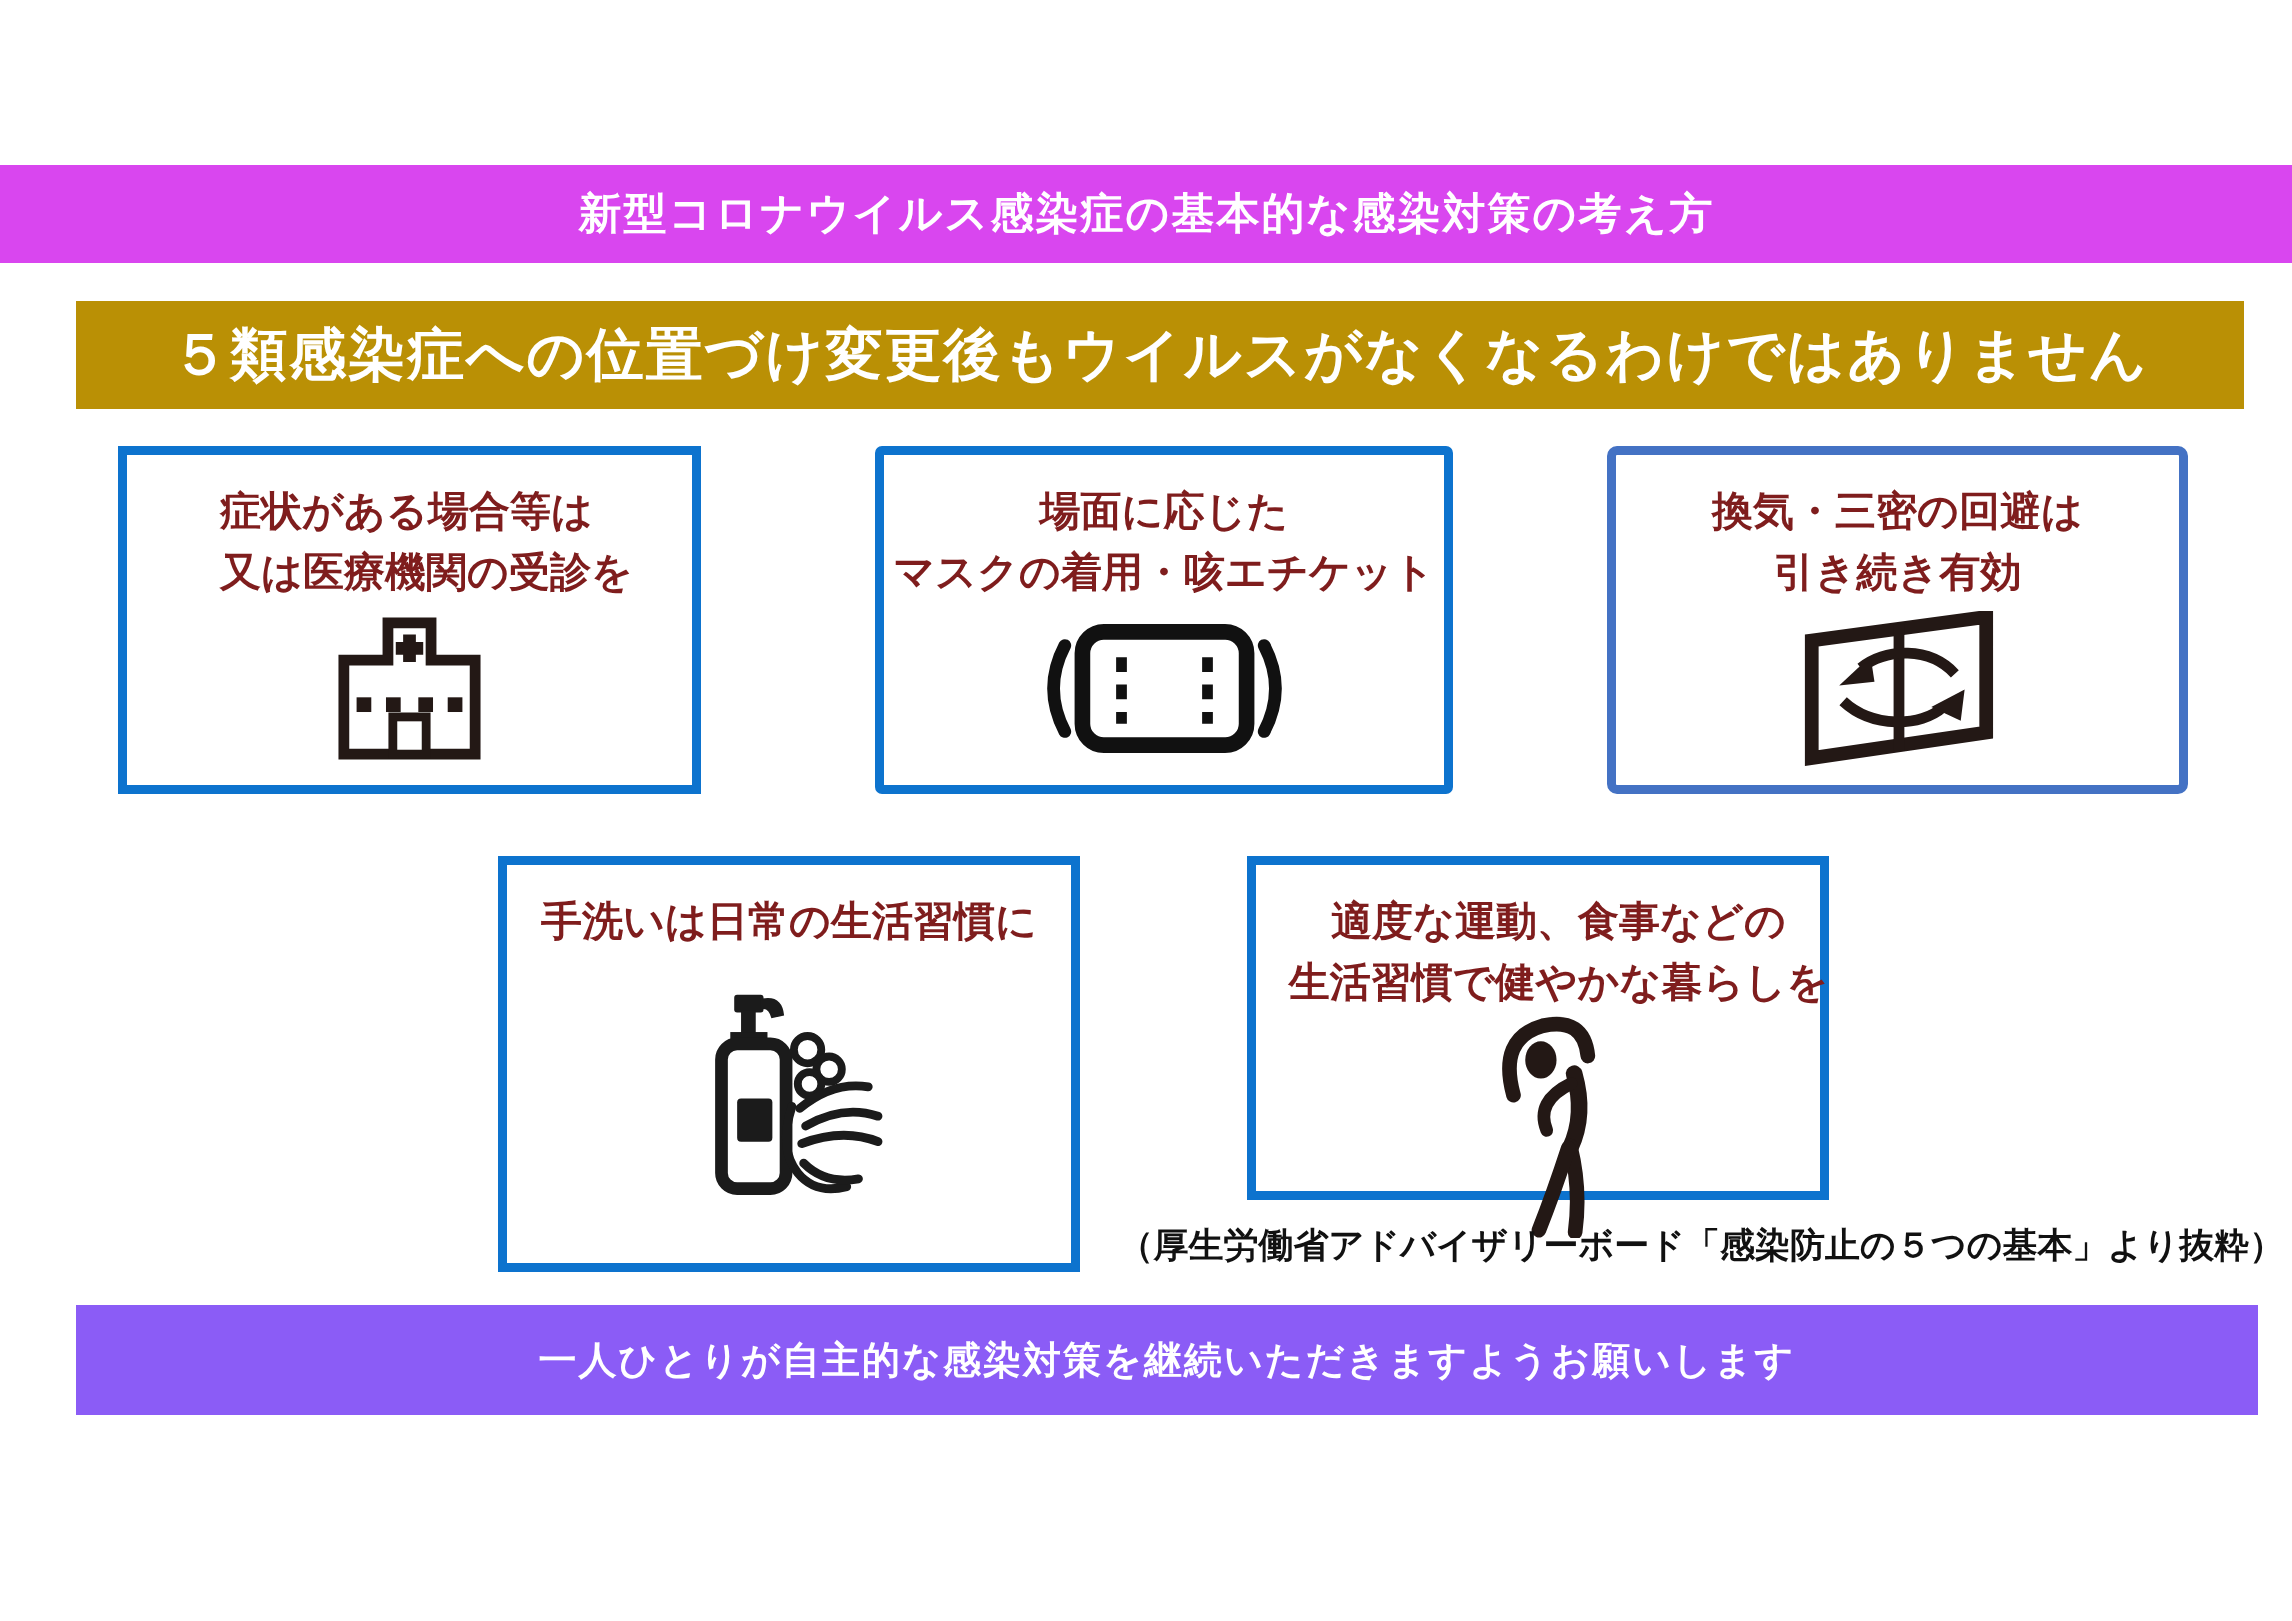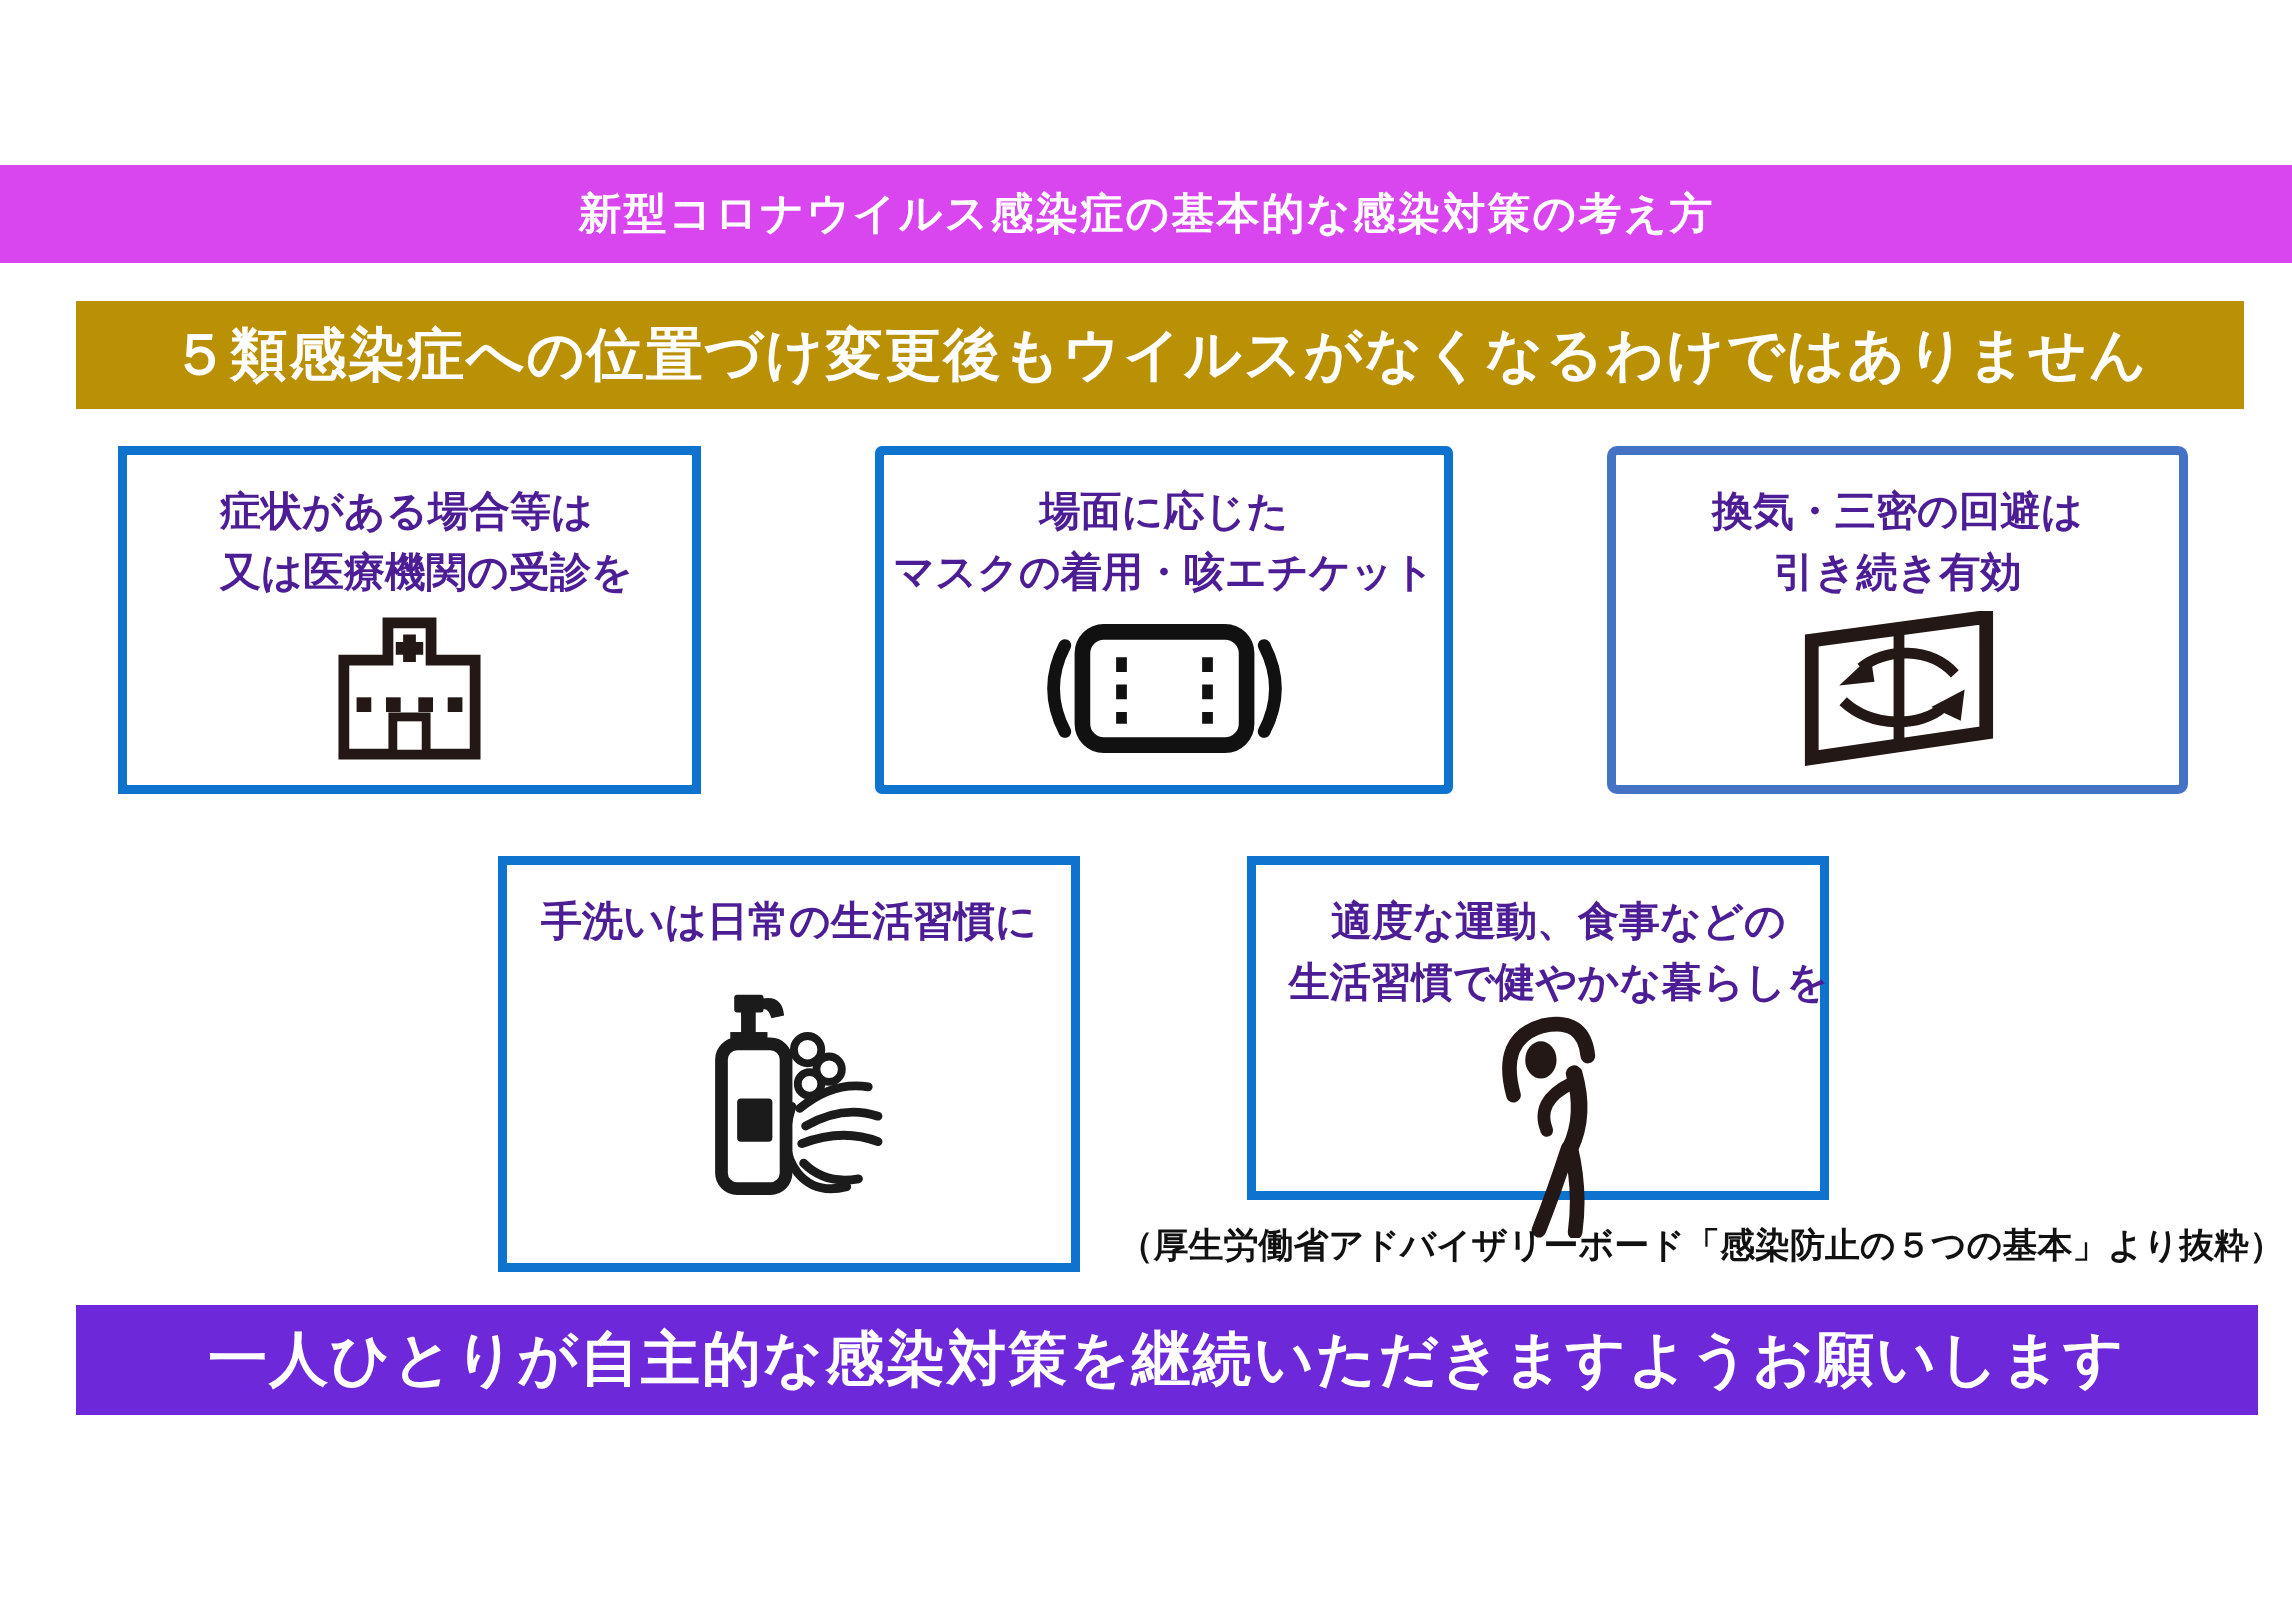--- a/index.html
+++ b/index.html
@@ -26,22 +26,22 @@
     background: #d946ef;
     font-size: 43px;
   }
   .subtitle-banner {
     left: 76px; top: 301px; width: 2168px; height: 108px;
     background: #BA9005;
     font-size: 57px;
   }
   .footer-banner {
     left: 76px; top: 1305px; width: 2182px; height: 110px;
-    background: #6d28d9;
-    font-size: 59px;
+    background: #8b5cf6;
+    font-size: 38px;
   }
   .card {
     position: absolute;
     box-sizing: border-box;
     background: #ffffff;
     border: 9.8px solid #0D73CE;
     display: flex;
     flex-direction: column;
     align-items: center;
   }
@@ -49,21 +49,21 @@
   .card-symptoms   { left: 118px;  top: 446px; width: 583px; height: 348px; }
   .card-mask       { left: 875px;  top: 446px; width: 578px; height: 348px; border-radius: 7px; }
   .card-ventilation{ left: 1607px; top: 446px; width: 581px; height: 348px; border-radius: 10px; }
   .card-handwash   { left: 498px;  top: 856px; width: 582px; height: 416px; }
   .card-exercise   { left: 1247px; top: 856px; width: 582px; height: 344px; padding-left: 41px; }
   .card-text {
     margin-top: 25.5px;
     font-size: 41px;
     line-height: 61px;
     font-weight: 700;
-    color: #4c1d95;
+    color: #7f1d1d;
     text-align: center;
     white-space: nowrap;
   }
   .card-symptoms .card-text {
     text-align: left;
     align-self: flex-start;
     margin-left: 93px;
   }
   .card-icon-area {
     flex: 1;

